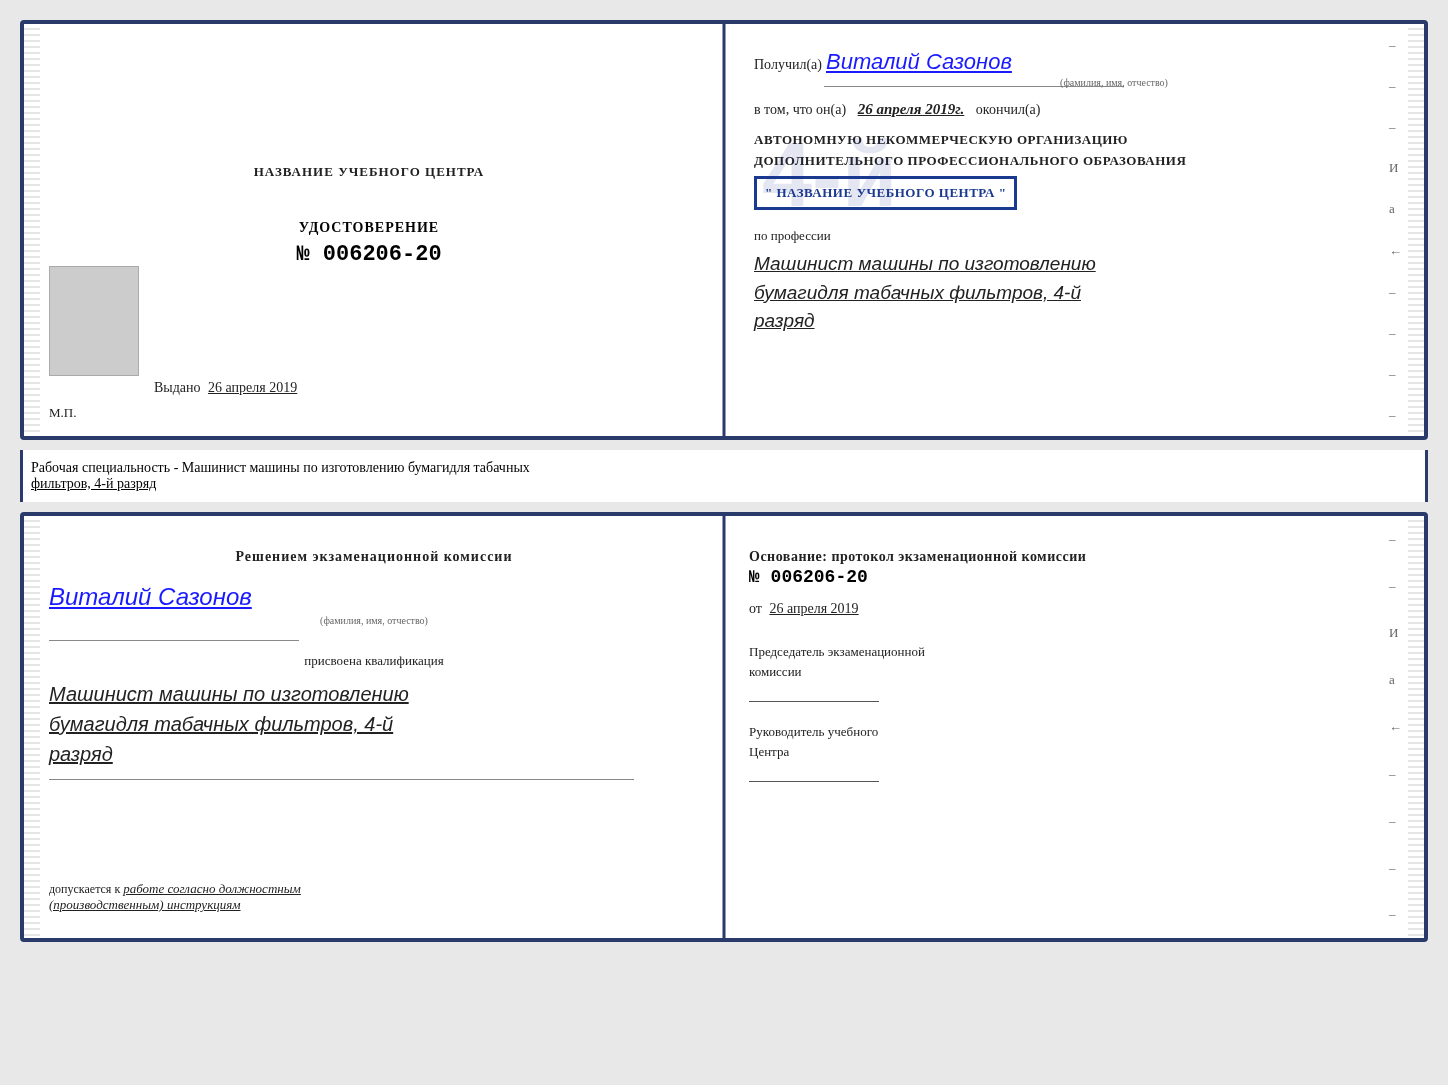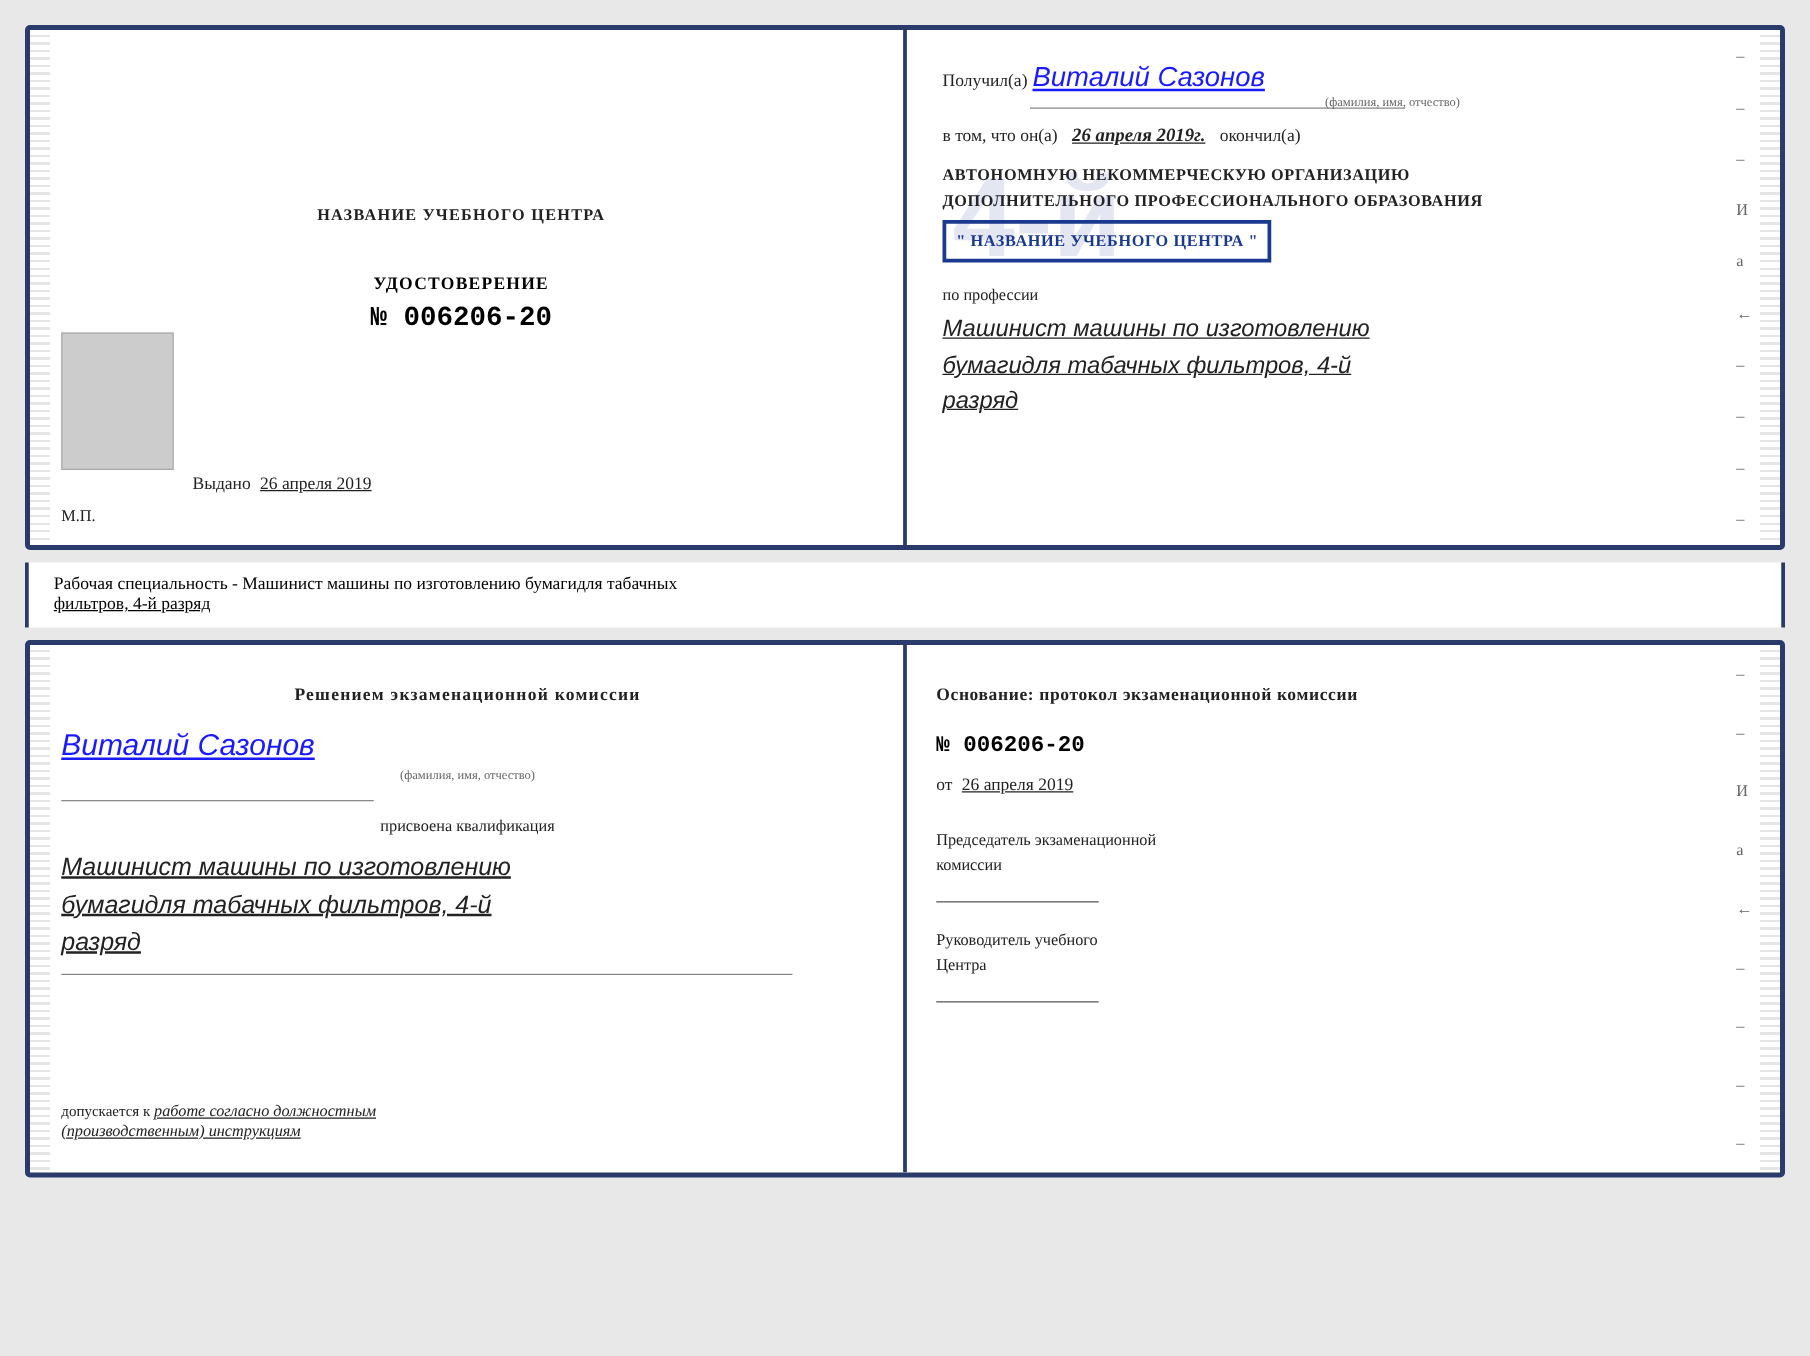--- a/index.html
+++ b/index.html
@@ -205,21 +205,21 @@
       margin-top: 6px;
     }
 
     .underline-text {
       text-decoration: underline;
     }
 
     
     .info-bar {
       background: white;
-      padding: 10px 20px;
+      padding: 10px 8px;
       font-size: 14px;
       color: #000;
       border-left: 3px solid #2a3a6b;
       border-right: 3px solid #2a3a6b;
     }
 
     .info-bar .underline-blue {
       text-decoration: underline;
       color: #000;
     }
@@ -314,21 +314,20 @@
 
     .right-panel-bottom {
       padding: 30px 30px 20px 40px;
     }
 
     .osnovanie {
       font-size: 14px;
       font-weight: bold;
       letter-spacing: 0.5px;
       color: #222;
-      margin-bottom: 20px;
       line-height: 1.5;
     }
 
     .num-line {
       font-size: 18px;
       font-weight: bold;
       font-family: 'Courier New', monospace;
       color: #000;
       margin-bottom: 14px;
       display: block;

